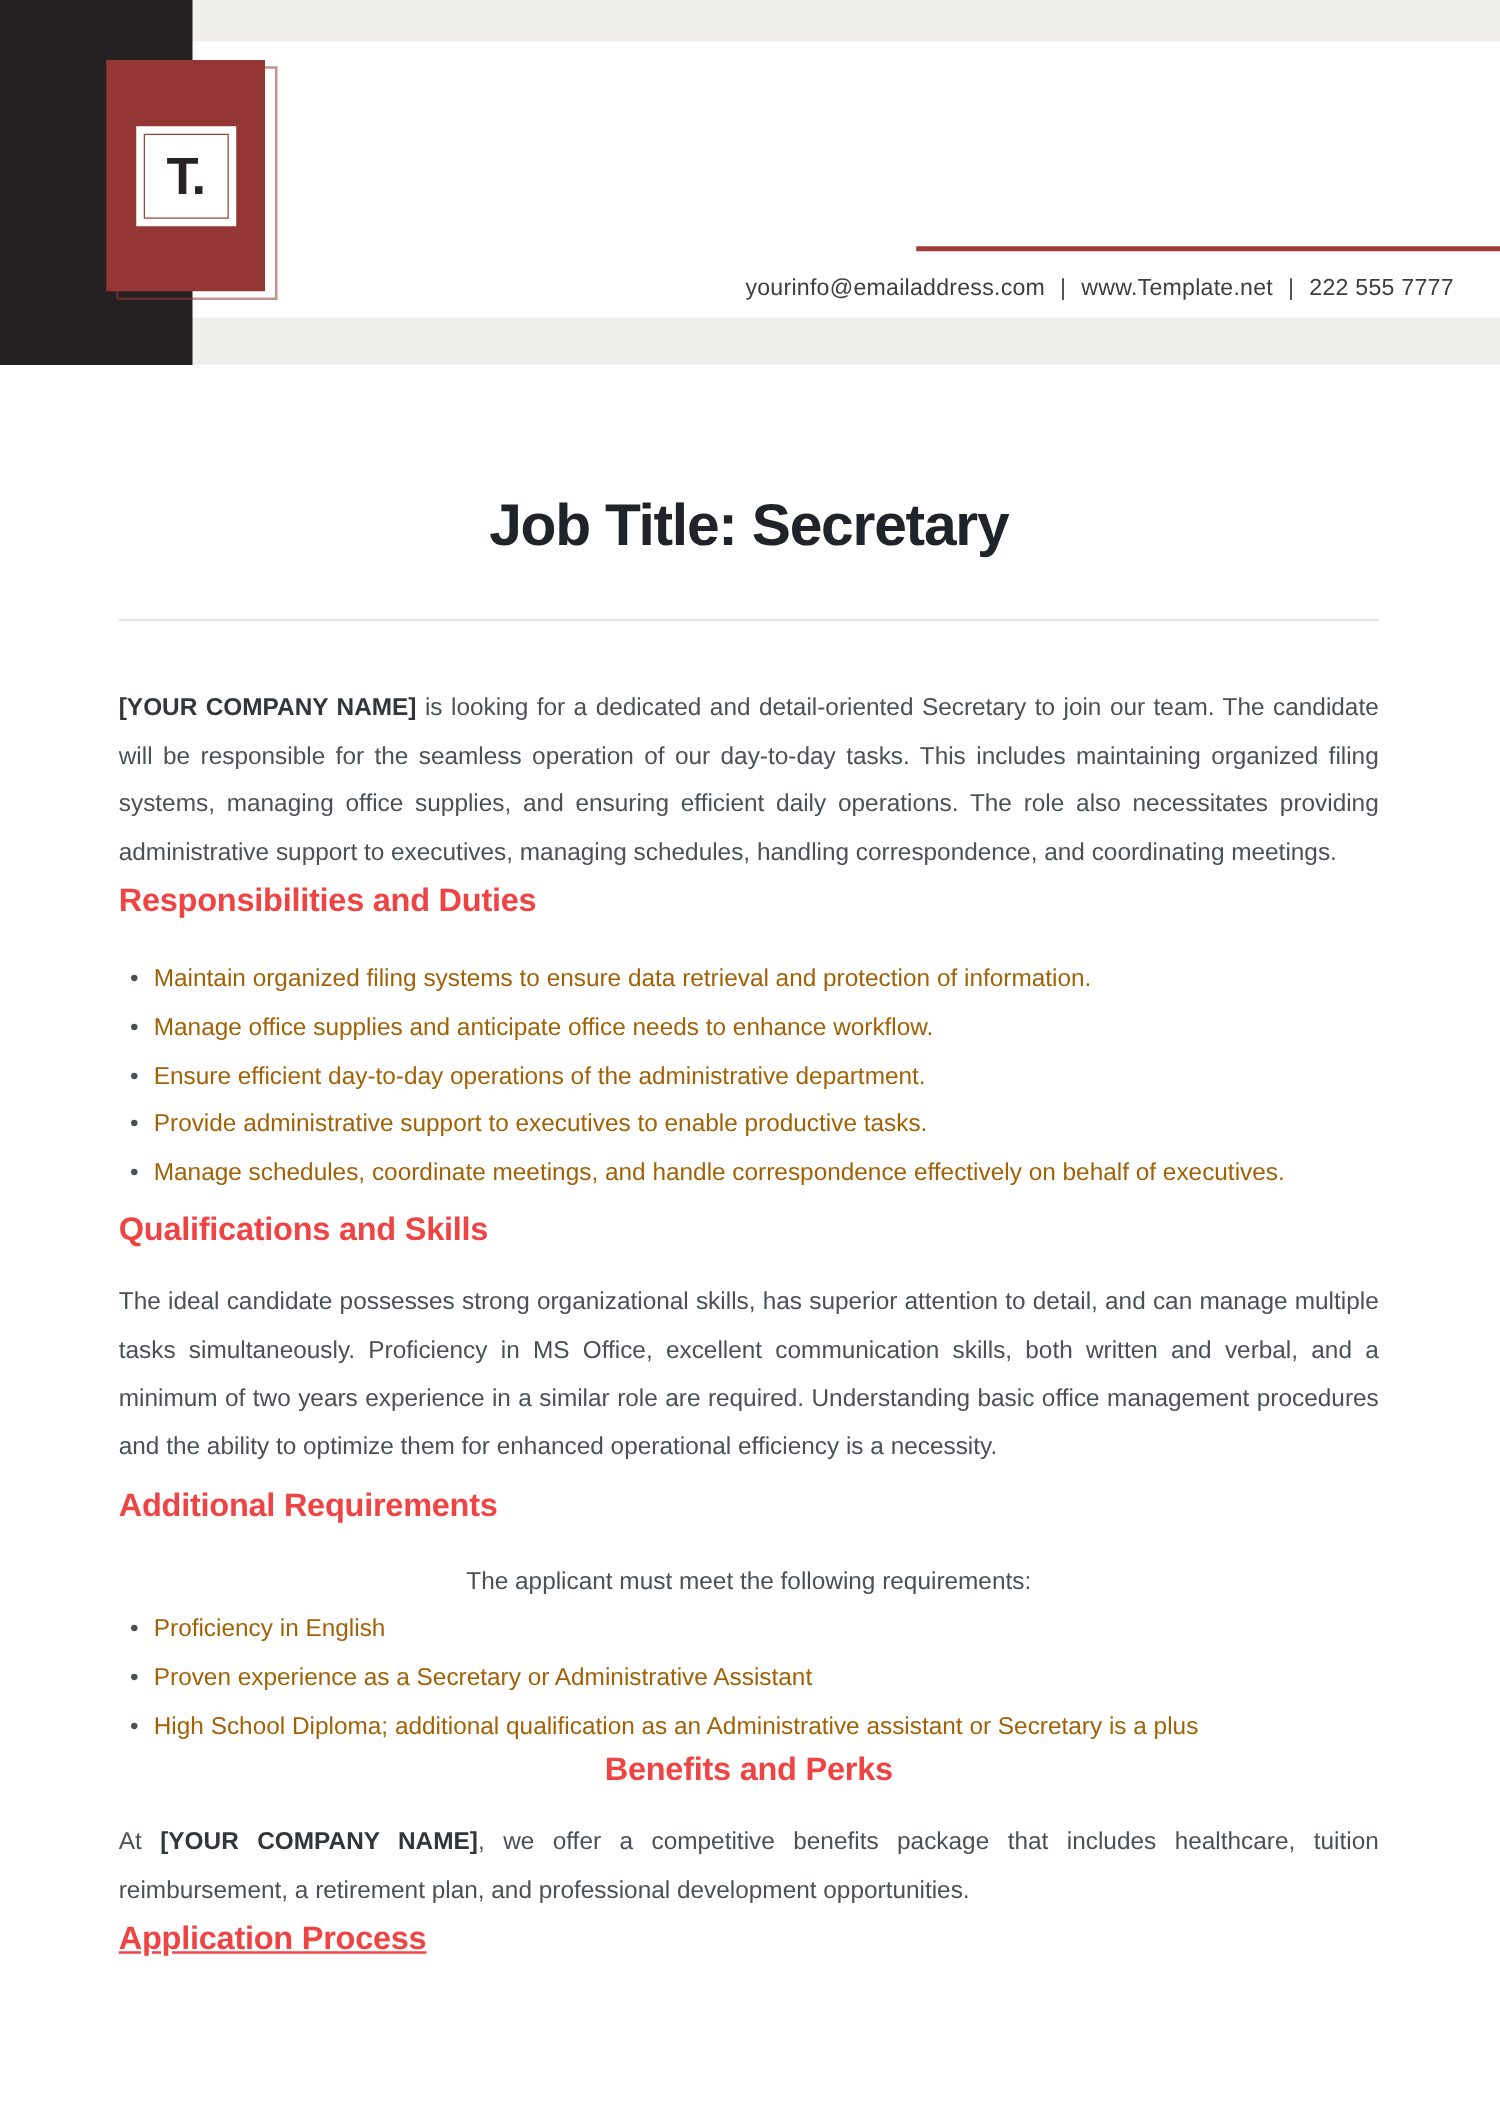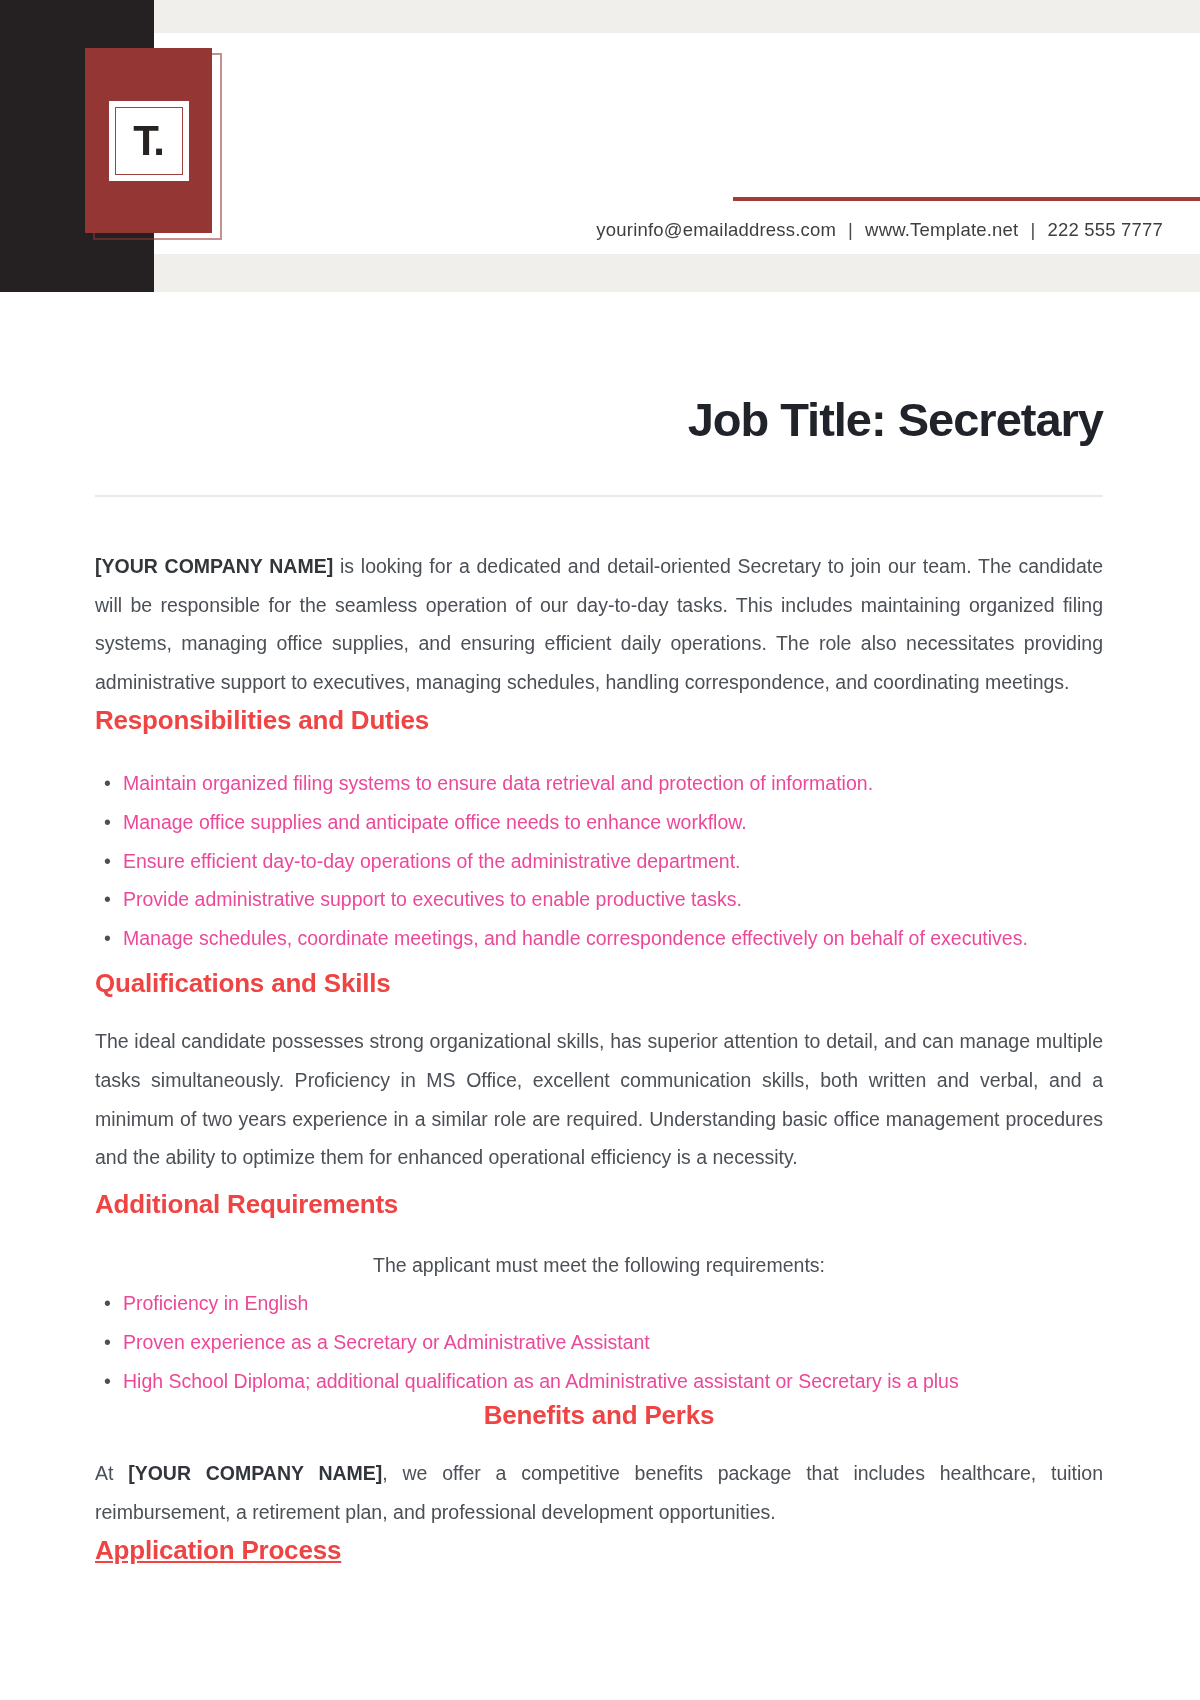--- a/index.html
+++ b/index.html
@@ -21,35 +21,35 @@
   .logo-frame{width:66px;height:66px;border:1.5px solid #9d4340;display:flex;align-items:center;justify-content:center;}
   .logo-mark{font-weight:bold;font-size:42px;color:#282322;letter-spacing:-1px;line-height:1;
     font-family:"Liberation Sans",sans-serif;}
   .red-rule{position:absolute;left:733px;top:197px;width:467px;height:4px;background:#a23c36;}
   .contact-line{position:absolute;top:219px;right:37px;font-size:18.5px;color:#3e3e3e;
     letter-spacing:0.2px;white-space:nowrap;}
   .contact-sep{display:inline-block;margin:0 12px;color:#4a4a4a;}
   
   .doc{position:absolute;top:292px;left:95px;width:1008px;}
   .doc-title{margin:101px 0 0;font-size:47px;line-height:54px;font-weight:bold;
-    text-align:right;color:#20242a;letter-spacing:-1px;}
+    text-align:center;color:#20242a;letter-spacing:-1px;}
   .title-divider{margin:48px 0 0;border:none;height:2px;background:#e9e9e9;}
   .para{margin:50px 0 0;font-size:19.5px;line-height:38.6px;text-align:justify;color:#4b5056;}
   .para.tight{margin-top:22px;}
   .para.lead-only{margin-top:25px;text-align:center;}
   .bold-inline{font-weight:bold;color:#32363b;}
   .h2{margin:2px 0 0;font-size:26px;line-height:34px;font-weight:bold;color:#ef4444;letter-spacing:-0.2px;}
   .h2.qualifications{margin-top:9px;}
   .h2.additional{margin-top:10px;}
   .h2.benefits{margin-top:-2px;text-align:center;}
   .h2.application{margin-top:2px;text-decoration:underline;}
   ul.bullets{margin:27px 0 0;padding:0;list-style:none;}
   ul.bullets.no-gap{margin-top:0;}
   ul.bullets li{position:relative;padding-left:28px;font-size:19.5px;line-height:38.6px;
-    text-align:justify;color:#ec4899;}
+    text-align:justify;color:#a16207;}
   ul.bullets li::before{content:"\2022";position:absolute;left:9px;top:0;color:#4b5056;}
 </style>
 </head>
 <body>
 
 <header class="letterhead">
   <div class="band-top"></div>
   <div class="band-bottom"></div>
   <div class="dark-block"></div>
   <div class="logo-outline"></div>

